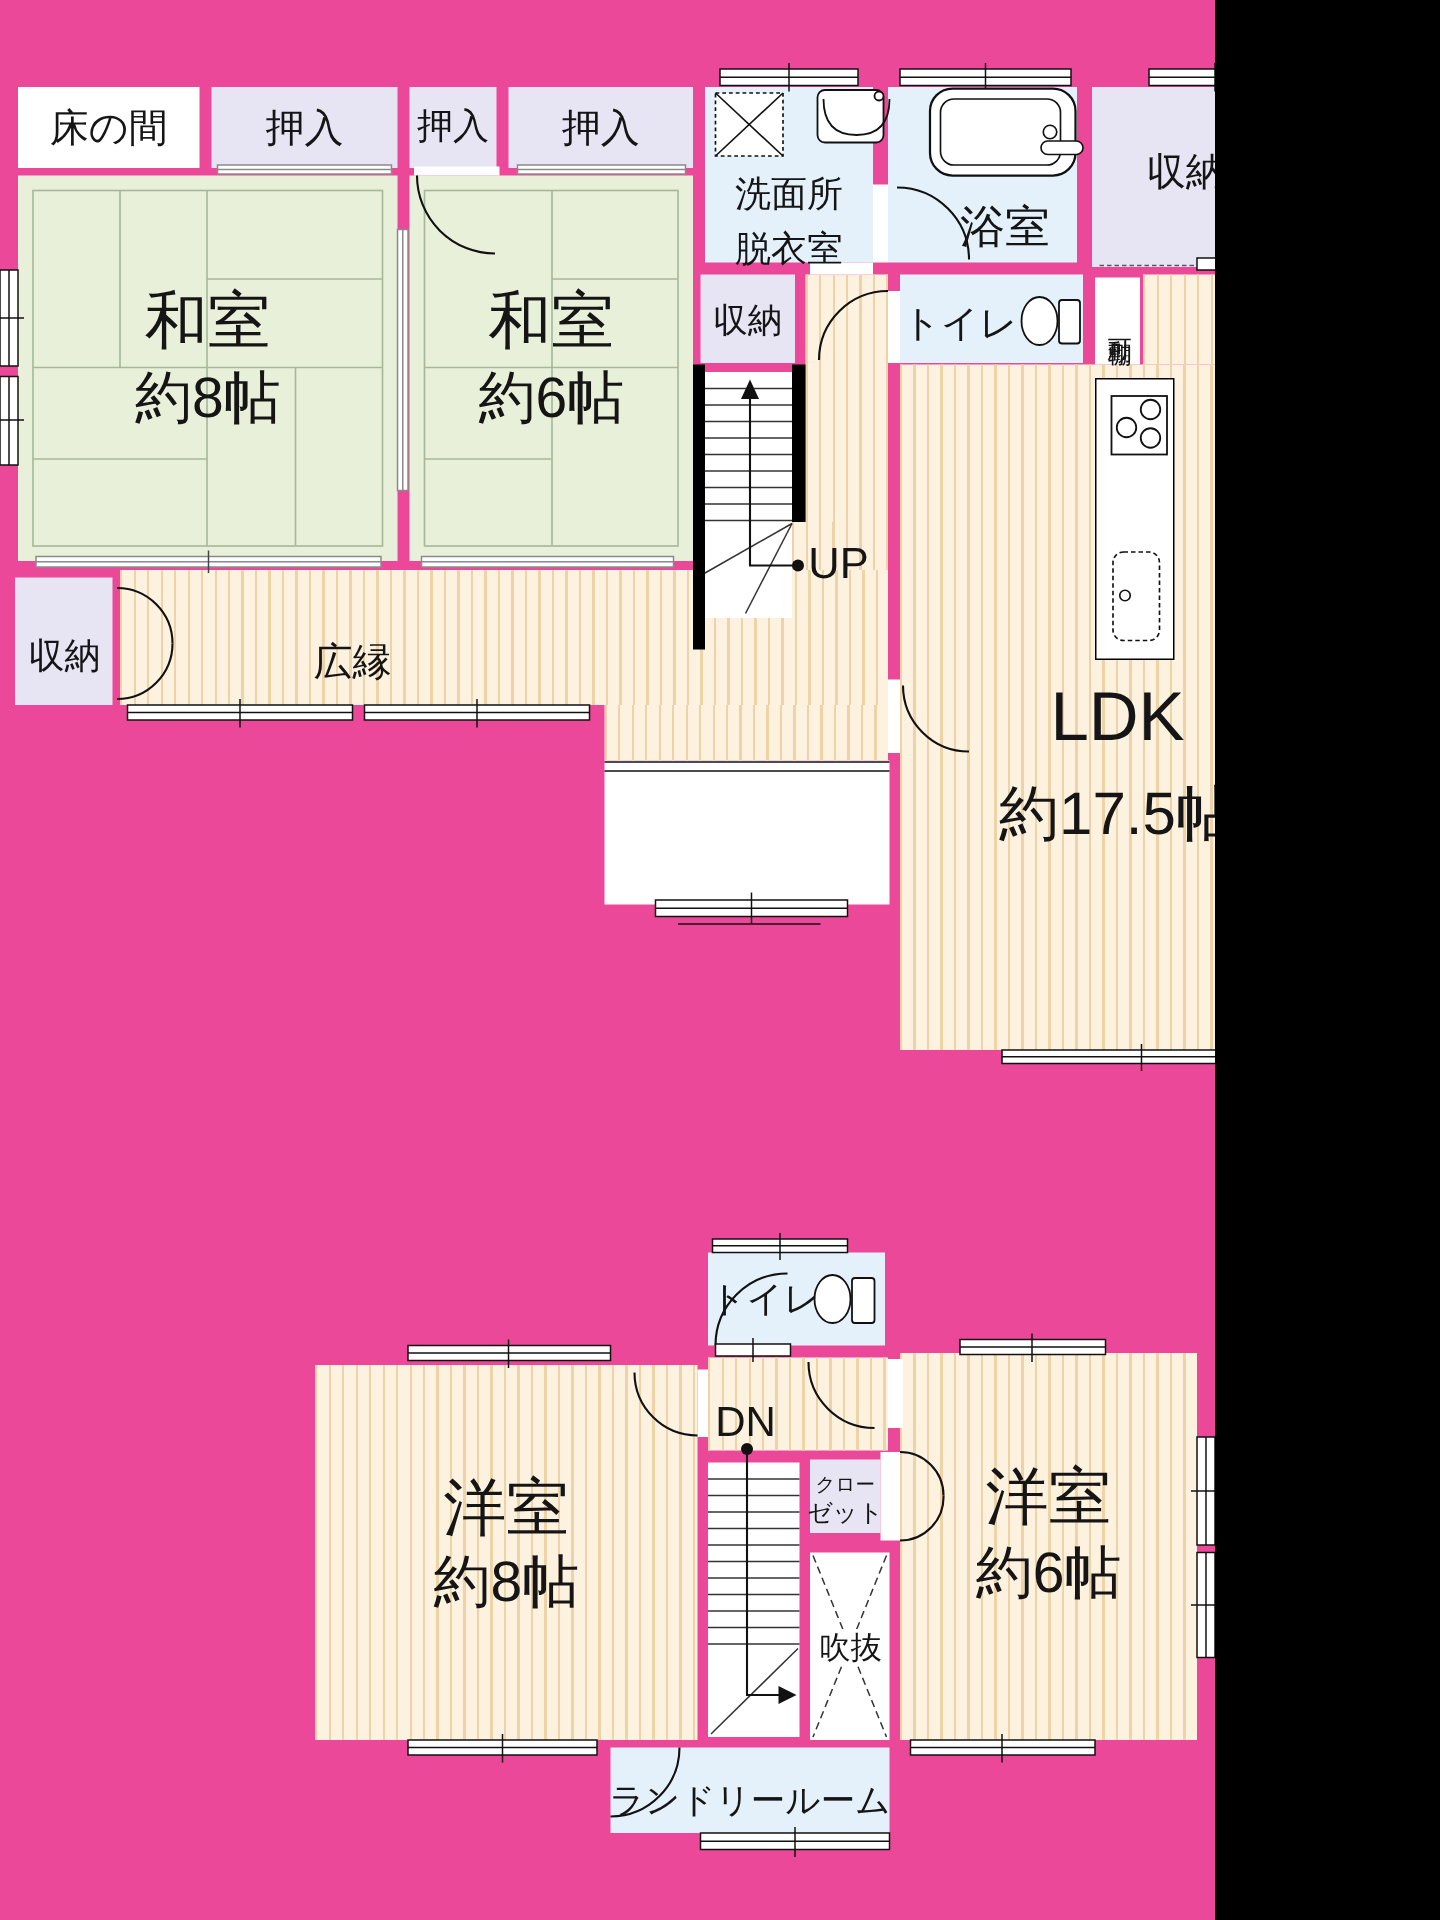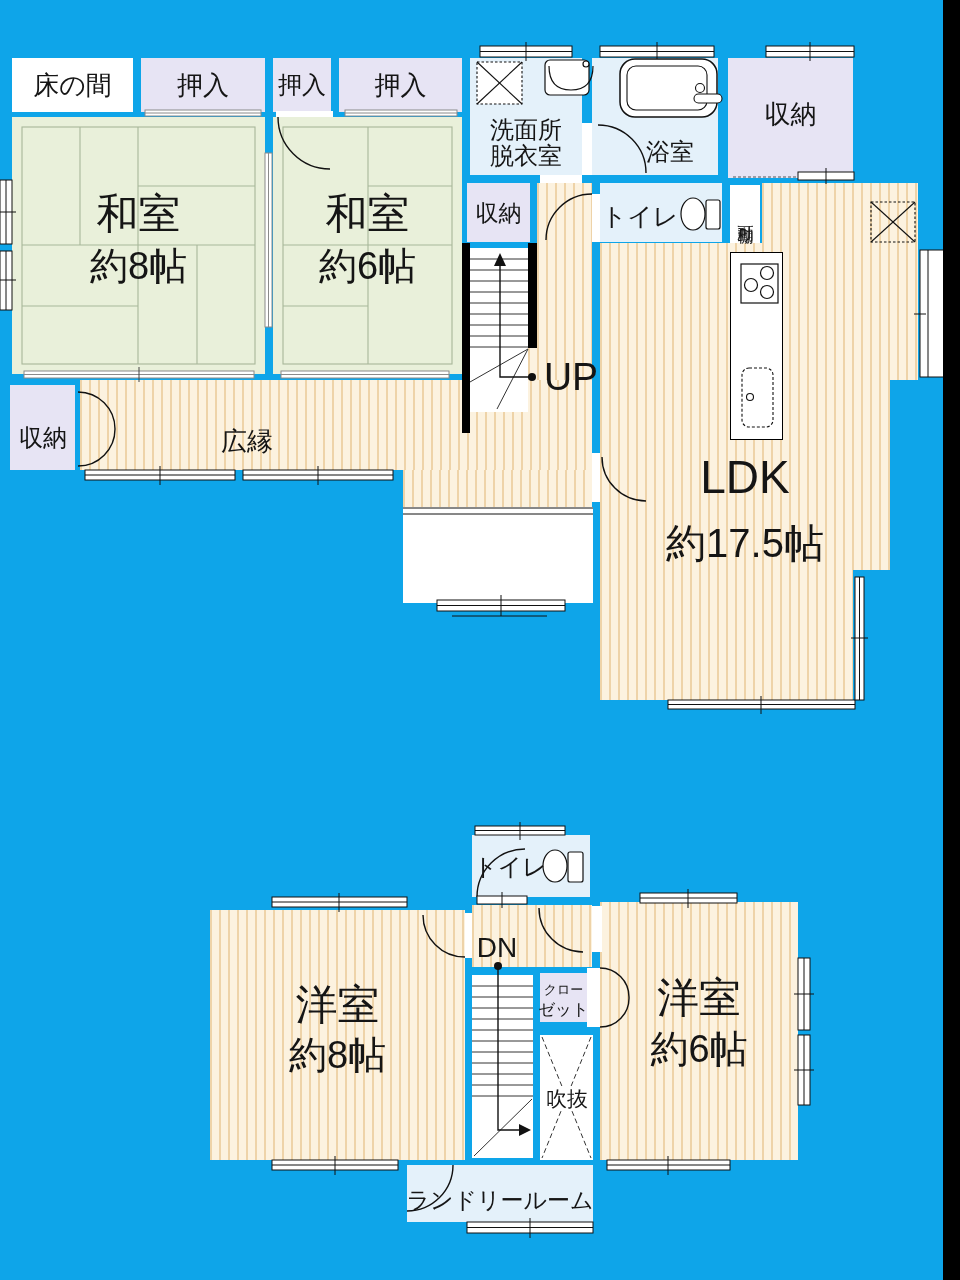--- a/index.html
+++ b/index.html
@@ -1,16 +1,16 @@
 <!DOCTYPE html>
 <html lang="ja"><head>
 <meta charset="utf-8">
 <style>
   html,body{margin:0;padding:0;background:#000;}
-  .stage{position:relative;width:943px;height:1280px;background:#0ea5e9;overflow:hidden;
+  .stage{position:relative;width:810px;height:1280px;background:#ec4899;overflow:hidden;
          font-family:"Liberation Sans","DejaVu Sans",sans-serif;}
   .r{position:absolute;}
   .tat{background:#e9f0da;}
   .lav{background:#e7e4f4;}
   .blu{background:#e4f1fa;}
   .wht{background:#ffffff;}
   .wall{background:#000;}
   .wood{background:repeating-linear-gradient(90deg,#eed3a8 0,#eed3a8 1.6px,rgba(0,0,0,0) 1.6px,rgba(0,0,0,0) 9px),#fcf2df;}
   .lbl{position:absolute;display:flex;align-items:center;justify-content:center;
        color:#151515;font-weight:400;white-space:nowrap;line-height:1;}
@@ -316,28 +316,28 @@
 
   <div class="lbl sm" style="left:12px;top:70px;width:121px;height:30px;font-size:26px">床の間</div>
   <div class="lbl sm" style="left:141px;top:70px;width:124px;height:30px;font-size:26px">押入</div>
   <div class="lbl sm" style="left:273px;top:70px;width:58px;height:30px;font-size:24px">押入</div>
   <div class="lbl sm" style="left:339px;top:70px;width:123px;height:30px;font-size:26px">押入</div>
   <div class="lbl" style="left:12px;top:190px;width:253px;height:48px;font-size:42px">和室</div>
   <div class="lbl" style="left:12px;top:244px;width:253px;height:44px;font-size:38px">約8帖</div>
   <div class="lbl" style="left:273px;top:190px;width:189px;height:48px;font-size:42px">和室</div>
   <div class="lbl" style="left:273px;top:244px;width:189px;height:44px;font-size:38px">約6帖</div>
   <div class="lbl sm" style="left:470px;top:117px;width:112px;height:26px;font-size:24px">洗面所</div>
-  <div class="lbl sm" style="left:470px;top:143px;width:112px;height:26px;font-size:24px">脱衣室</div>
-  <div class="lbl sm" style="left:620px;top:138px;width:100px;height:28px;font-size:24px">浴室</div>
+  <div class="lbl sm" style="left:470px;top:154px;width:112px;height:26px;font-size:24px">脱衣室</div>
+  <div class="lbl sm" style="left:620px;top:138px;width:100px;height:28px;font-size:30px">浴室</div>
   <div class="lbl sm" style="left:728px;top:99px;width:125px;height:30px;font-size:26px">収納</div>
   <div class="lbl sm" style="left:467px;top:200px;width:63px;height:26px;font-size:23px">収納</div>
   <div class="lbl sm" style="left:596px;top:202px;width:88px;height:28px;font-size:25px">トイレ</div>
   <div class="lbl sm vert" style="left:732px;top:186px;width:27px;height:56px;font-size:16px">可動棚</div>
-  <div class="lbl sm" style="left:548px;top:361px;width:46px;height:30px;font-size:39px">UP</div>
-  <div class="lbl sm" style="left:197px;top:426px;width:100px;height:30px;font-size:26px">広縁</div>
+  <div class="lbl sm" style="left:536px;top:361px;width:46px;height:30px;font-size:29px">UP</div>
+  <div class="lbl sm" style="left:185px;top:426px;width:100px;height:30px;font-size:26px">広縁</div>
   <div class="lbl sm" style="left:12px;top:424px;width:62px;height:28px;font-size:24px">収納</div>
   <div class="lbl" style="left:640px;top:452px;width:210px;height:50px;font-size:46px">LDK</div>
   <div class="lbl" style="left:620px;top:521px;width:250px;height:44px;font-size:40px">約17.5帖</div>
 
   <div class="lbl sm" style="left:472px;top:853px;width:76px;height:28px;font-size:24px">トイレ</div>
   <div class="lbl sm" style="left:474px;top:934px;width:46px;height:28px;font-size:28px">DN</div>
   <div class="lbl sm" style="left:540px;top:979px;width:47px;height:20px;font-size:13px">クロー</div>
   <div class="lbl sm" style="left:540px;top:999px;width:47px;height:20px;font-size:16.5px">ゼット</div>
   <div class="lbl sm" style="left:543px;top:1086px;width:48px;height:24px;font-size:21px;background:#fff">吹抜</div>
   <div class="lbl" style="left:210px;top:982px;width:255px;height:46px;font-size:42px">洋室</div>

